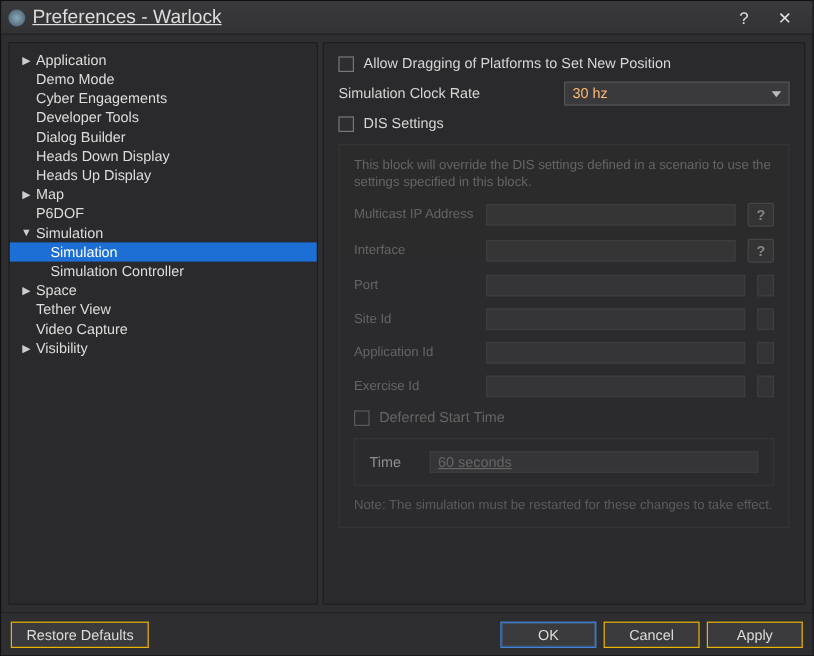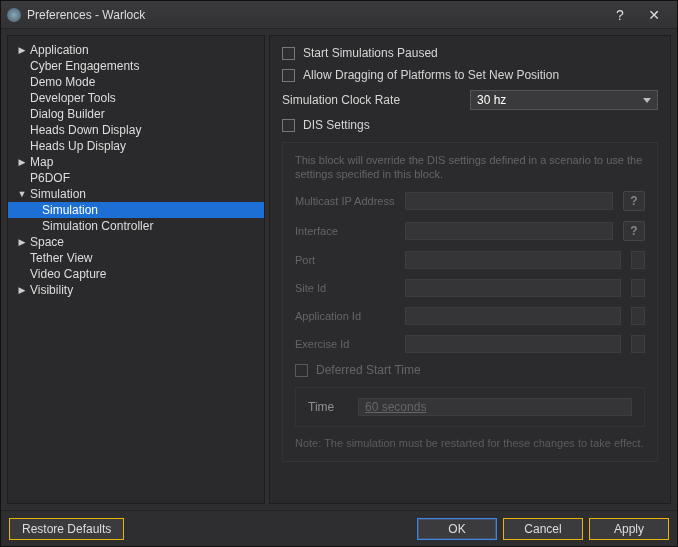--- a/index.html
+++ b/index.html
@@ -1,32 +1,32 @@
 <!DOCTYPE html>
 <html><head>
 <meta charset="utf-8">
 <style>
   * { box-sizing: border-box; margin: 0; padding: 0; font-family: "Segoe UI", Tahoma, sans-serif; font-size: 12px; }
   body { background: #2e2e30; color: #ccc; width: 678px; height: 547px; overflow: hidden; }
   .window { width: 678px; height: 547px; background: #2e2e30; border: 1px solid #111; display: flex; flex-direction: column; }
   .titlebar { height: 28px; background: linear-gradient(#3a3a3c,#323234); display: flex; align-items: center; padding: 0 6px; border-bottom: 1px solid #222; }
   .titlebar .app-icon { width: 14px; height: 14px; border-radius: 50%; background: radial-gradient(circle,#8ab,#456); margin-right: 6px; }
-  .titlebar .title { flex: 1; color: #ddd; font-size: 12px; }
+  .titlebar .title { flex: 1; color: #ddd; font-size: 16px; text-decoration: underline; }
   .titlebar .tb-btn { width: 34px; height: 22px; display:flex; align-items:center; justify-content:center; color:#ddd; font-size:14px; }
   .body { flex:1; display:flex; padding: 6px; gap:4px; }
   .sidebar { width: 258px; background:#2a2a2c; border:1px solid #1e1e1f; overflow:auto; padding-top:6px; }
   .tree-item { display:flex; align-items:center; height:16px; padding-left:8px; color:#ddd; font-size:12px; line-height:16px; cursor:default; }
   .tree-item .arrow { width:12px; text-align:center; font-size:9px; color:#ccc; margin-right:2px; }
   .tree-item.indent1 { padding-left:34px; }
   .tree-item.selected { background:#1d6fd6; color:#fff; }
   .content { flex:1; background:#2a2a2c; border:1px solid #1e1e1f; padding:10px 12px; display:flex; flex-direction:column; gap:8px; overflow:hidden; }
   .row { display:flex; align-items:center; gap:8px; }
   .checkbox { width:13px; height:13px; border:1px solid #777; background:#2e2e30; flex-shrink:0; }
   .label { color:#d6d6d6; }
-  .select { flex:1; height:20px; background:#3a3a3c; border:1px solid #555; color:#ffffff; padding:0 18px 0 6px; position:relative; display:flex; align-items:center; }
+  .select { flex:1; height:20px; background:#3a3a3c; border:1px solid #555; color:#fdba74; padding:0 18px 0 6px; position:relative; display:flex; align-items:center; }
   .select::after { content:""; position:absolute; right:6px; top:7px; border-left:4px solid transparent; border-right:4px solid transparent; border-top:5px solid #bbb; }
   .group { border:1px solid #3b3b3d; padding:10px 12px 12px 12px; margin-top:2px; display:flex; flex-direction:column; gap:10px; background:#2c2c2e; }
   .group.disabled { opacity:0.62; }
   .hint { color:#888; font-size:11px; line-height:14px; }
   .field-row { display:flex; align-items:center; gap:10px; }
   .field-row .flabel { width:100px; color:#888; font-size:11px; }
   .input { flex:1; height:18px; background:#3c3c3e; border:1px solid #4a4a4c;text-decoration:underline; }
   .stepper { width:14px; height:18px; background:#3a3a3c; border:1px solid #4a4a4c; }
   .help { width:22px; height:20px; background:#3a3a3c; border:1px solid #555; border-radius:2px; display:flex; align-items:center; justify-content:center; color:#bbb; font-weight:bold; }
   .subgroup { border:1px solid #3b3b3d; padding:10px 12px; display:flex; align-items:center; gap:10px; }
@@ -52,25 +52,25 @@
 
   <div class="body">
 
     <div class="sidebar">
       <div class="tree-item">
           <span class="arrow">▶</span>
           <span>Application</span>
         </div>
       <div class="tree-item">
           <span class="arrow"></span>
+          <span>Demo Mode</span>
+        </div>
+      <div class="tree-item">
+          <span class="arrow"></span>
           <span>Cyber Engagements</span>
-        </div>
-      <div class="tree-item">
-          <span class="arrow"></span>
-          <span>Demo Mode</span>
         </div>
       <div class="tree-item">
           <span class="arrow"></span>
           <span>Developer Tools</span>
         </div>
       <div class="tree-item">
           <span class="arrow"></span>
           <span>Dialog Builder</span>
         </div>
       <div class="tree-item">
@@ -112,24 +112,20 @@
           <span>Video Capture</span>
         </div>
       <div class="tree-item">
           <span class="arrow">▶</span>
           <span>Visibility</span>
         </div>
     </div>
 
     <div class="content">
 
-      <div class="row">
-        <div class="checkbox"></div>
-        <span class="label">Start Simulations Paused</span>
-      </div>
 
       <div class="row">
         <div class="checkbox"></div>
         <span class="label">Allow Dragging of Platforms to Set New Position</span>
       </div>
 
       <div class="row clock-row">
         <span class="label">Simulation Clock Rate</span>
         <div class="select">
             <span>30 hz</span>

